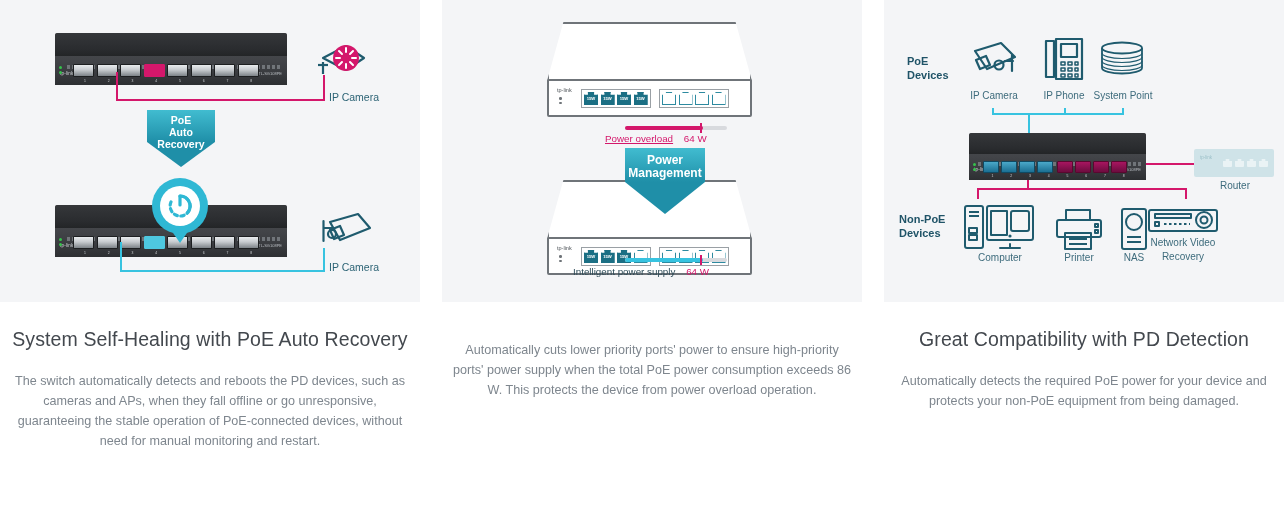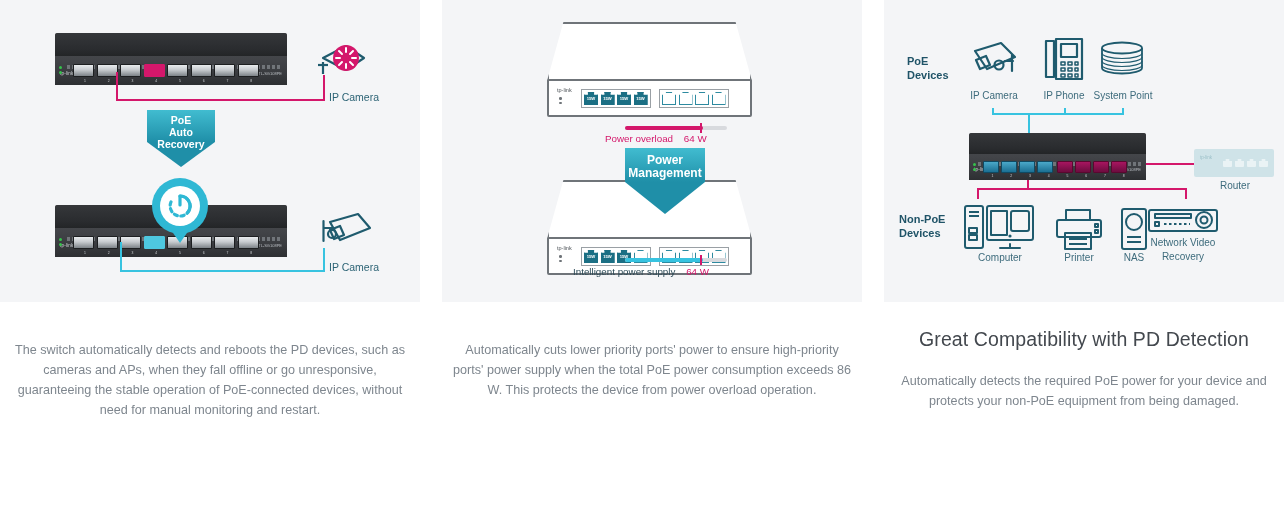--- a/index.html
+++ b/index.html
@@ -304,20 +304,21 @@
             <circle cx="22" cy="26" r="4"></circle>
             <path d="M14 20 h8"></path>
             <path d="M13.5 13 v20"></path>
           </g>
         </svg>
       </div>
       <div class="lbl" style="left:329px; top:261px;">IP Camera</div>
     </div>
 
     <div class="caption">
+      <div class="cap-title">System Self-Healing with PoE Auto Recovery</div>
       <div class="cap-body">The switch automatically detects and reboots the PD devices, such as cameras and APs, when they fall offline or go unresponsive, guaranteeing the stable operation of PoE-connected devices, without need for manual monitoring and restart.</div>
     </div>
   </div>
 
   <div class="col col-2">
     <div class="panel">
 
       <div class="w-sw" style="left:105px; top:22px; width:205px; height:95px;">
         <div class="w-top"></div>
         <div class="w-face">
@@ -339,21 +340,21 @@
             <div class="wport empty"></div>
           </div>
         </div>
       </div>
 
       <div class="pbar" style="left:183px; top:126px; width:102px;">
         <div class="fill" style="width:76%; background:#d4176b;"></div>
         <div class="tick" style="left:74%;"></div>
       </div>
       <div class="barlabel" style="left:163px; top:133px;">
-        <span style="color:#d4176b;">Power overload</span>
+        <span style="color:#d4176b;text-decoration:underline;">Power overload</span>
         <span class="w" style="margin-left:8px;">64 W</span>
       </div>
 
       <div class="w-sw" style="left:105px; top:180px; width:205px; height:95px;">
         <div class="w-top"></div>
         <div class="w-face">
           <div class="w-logo">tp-link</div>
           <div class="w-dots">
               <i></i>
               <i></i>

